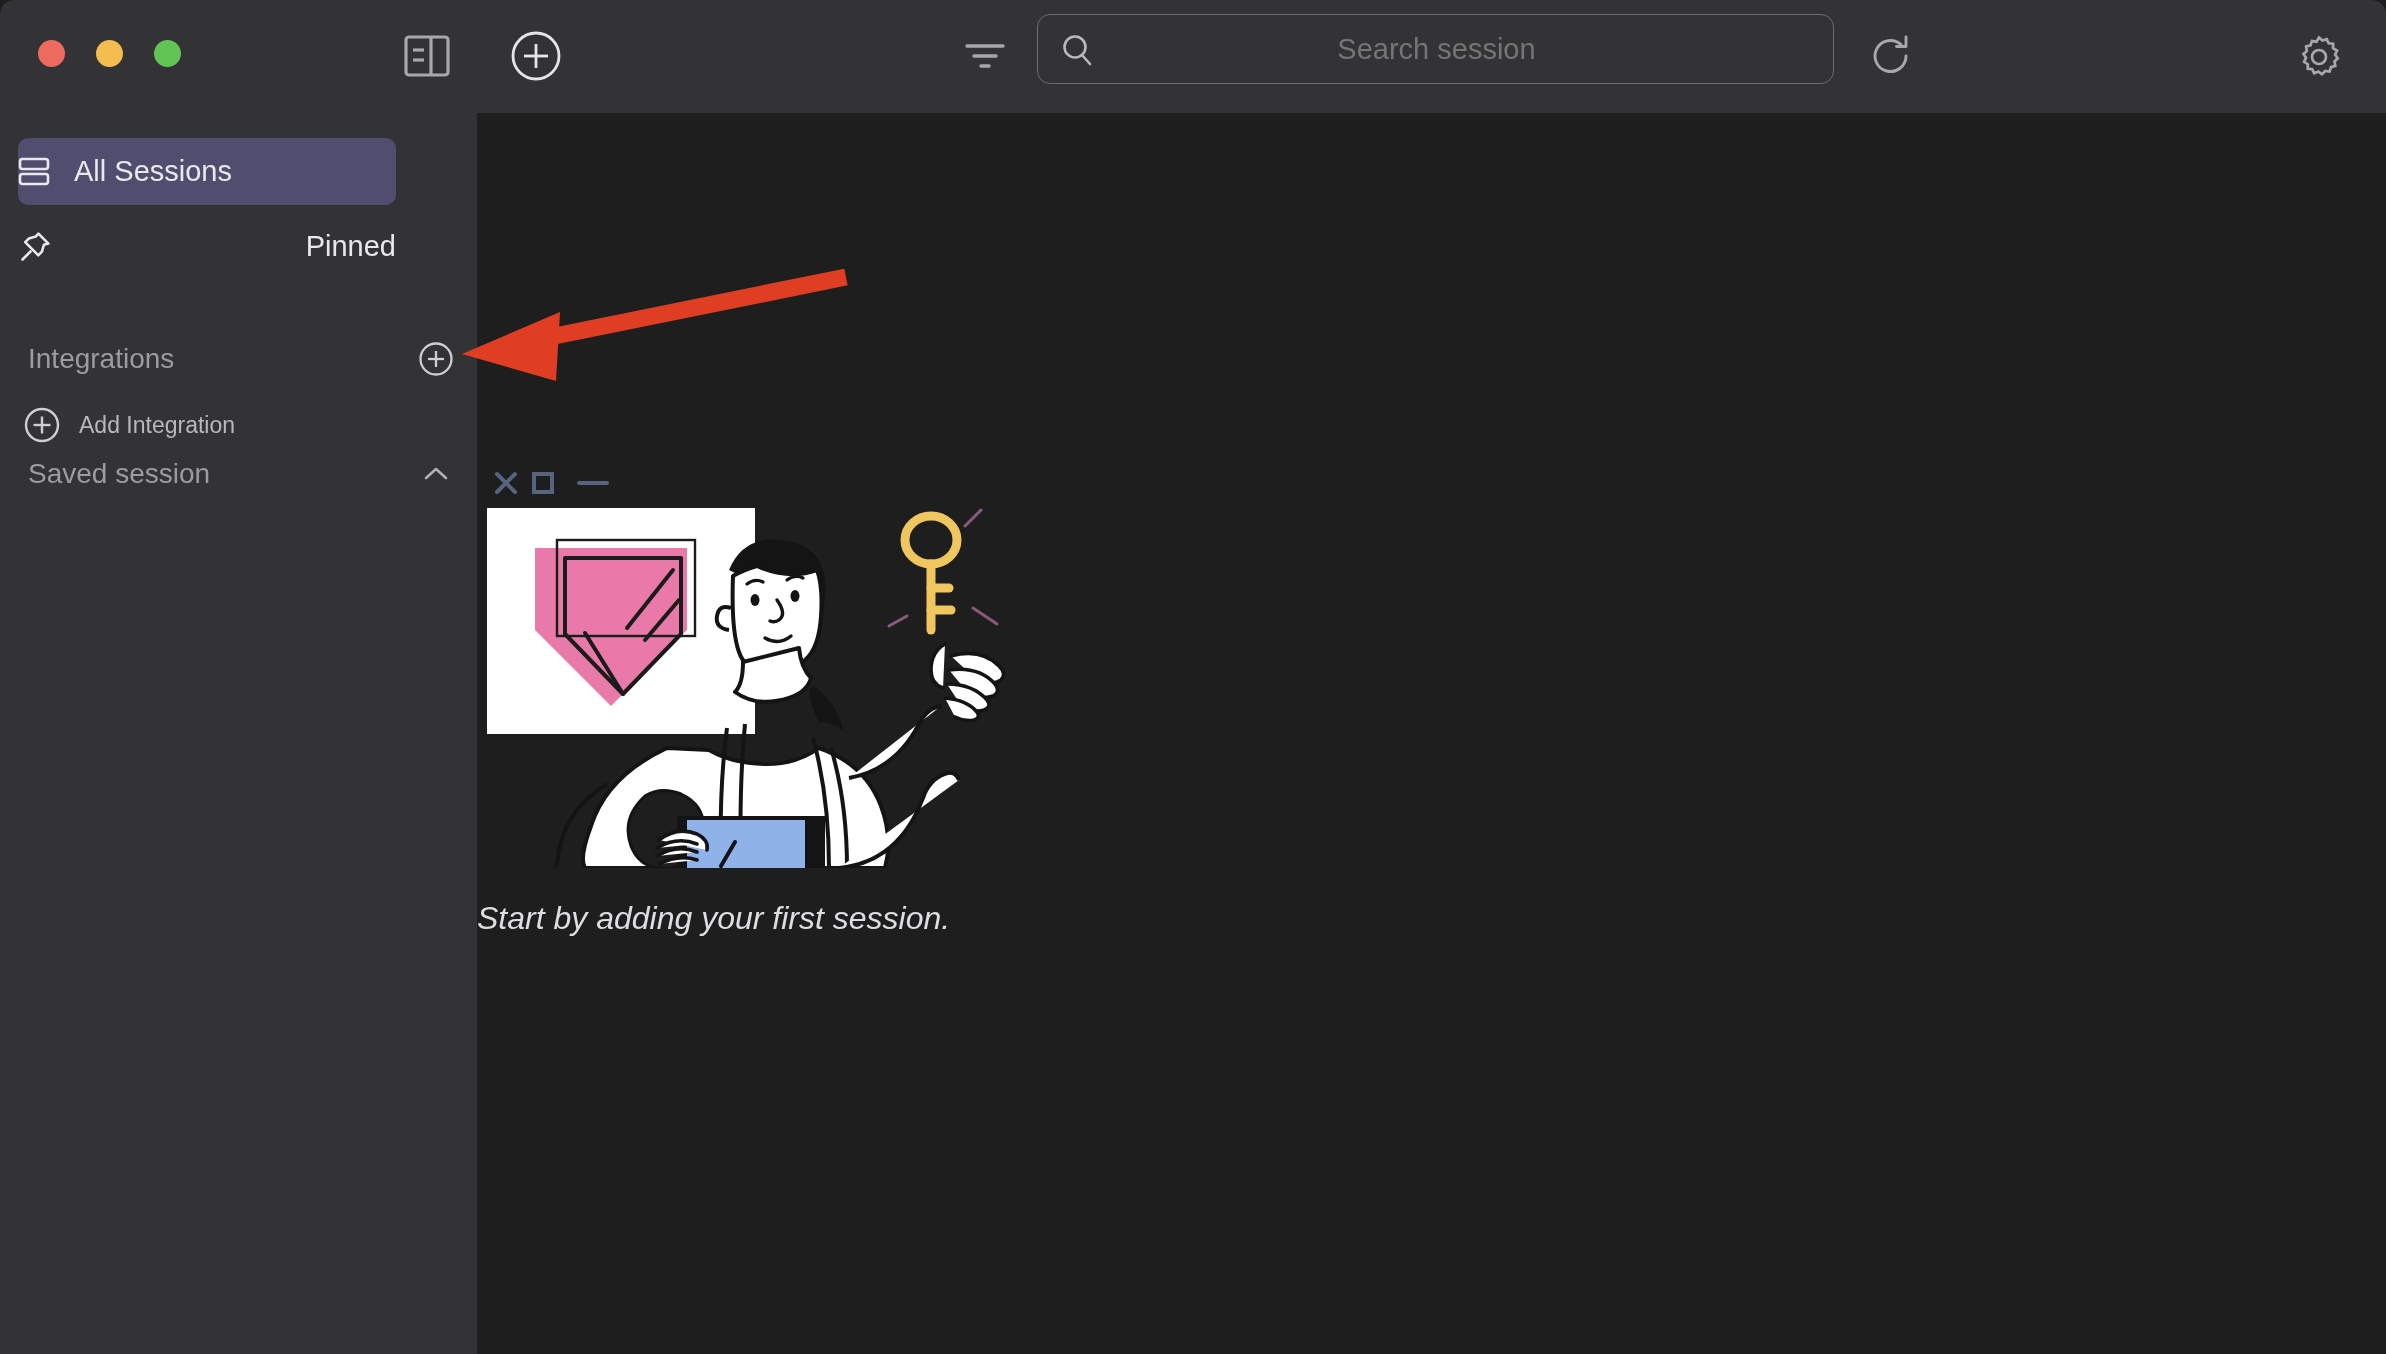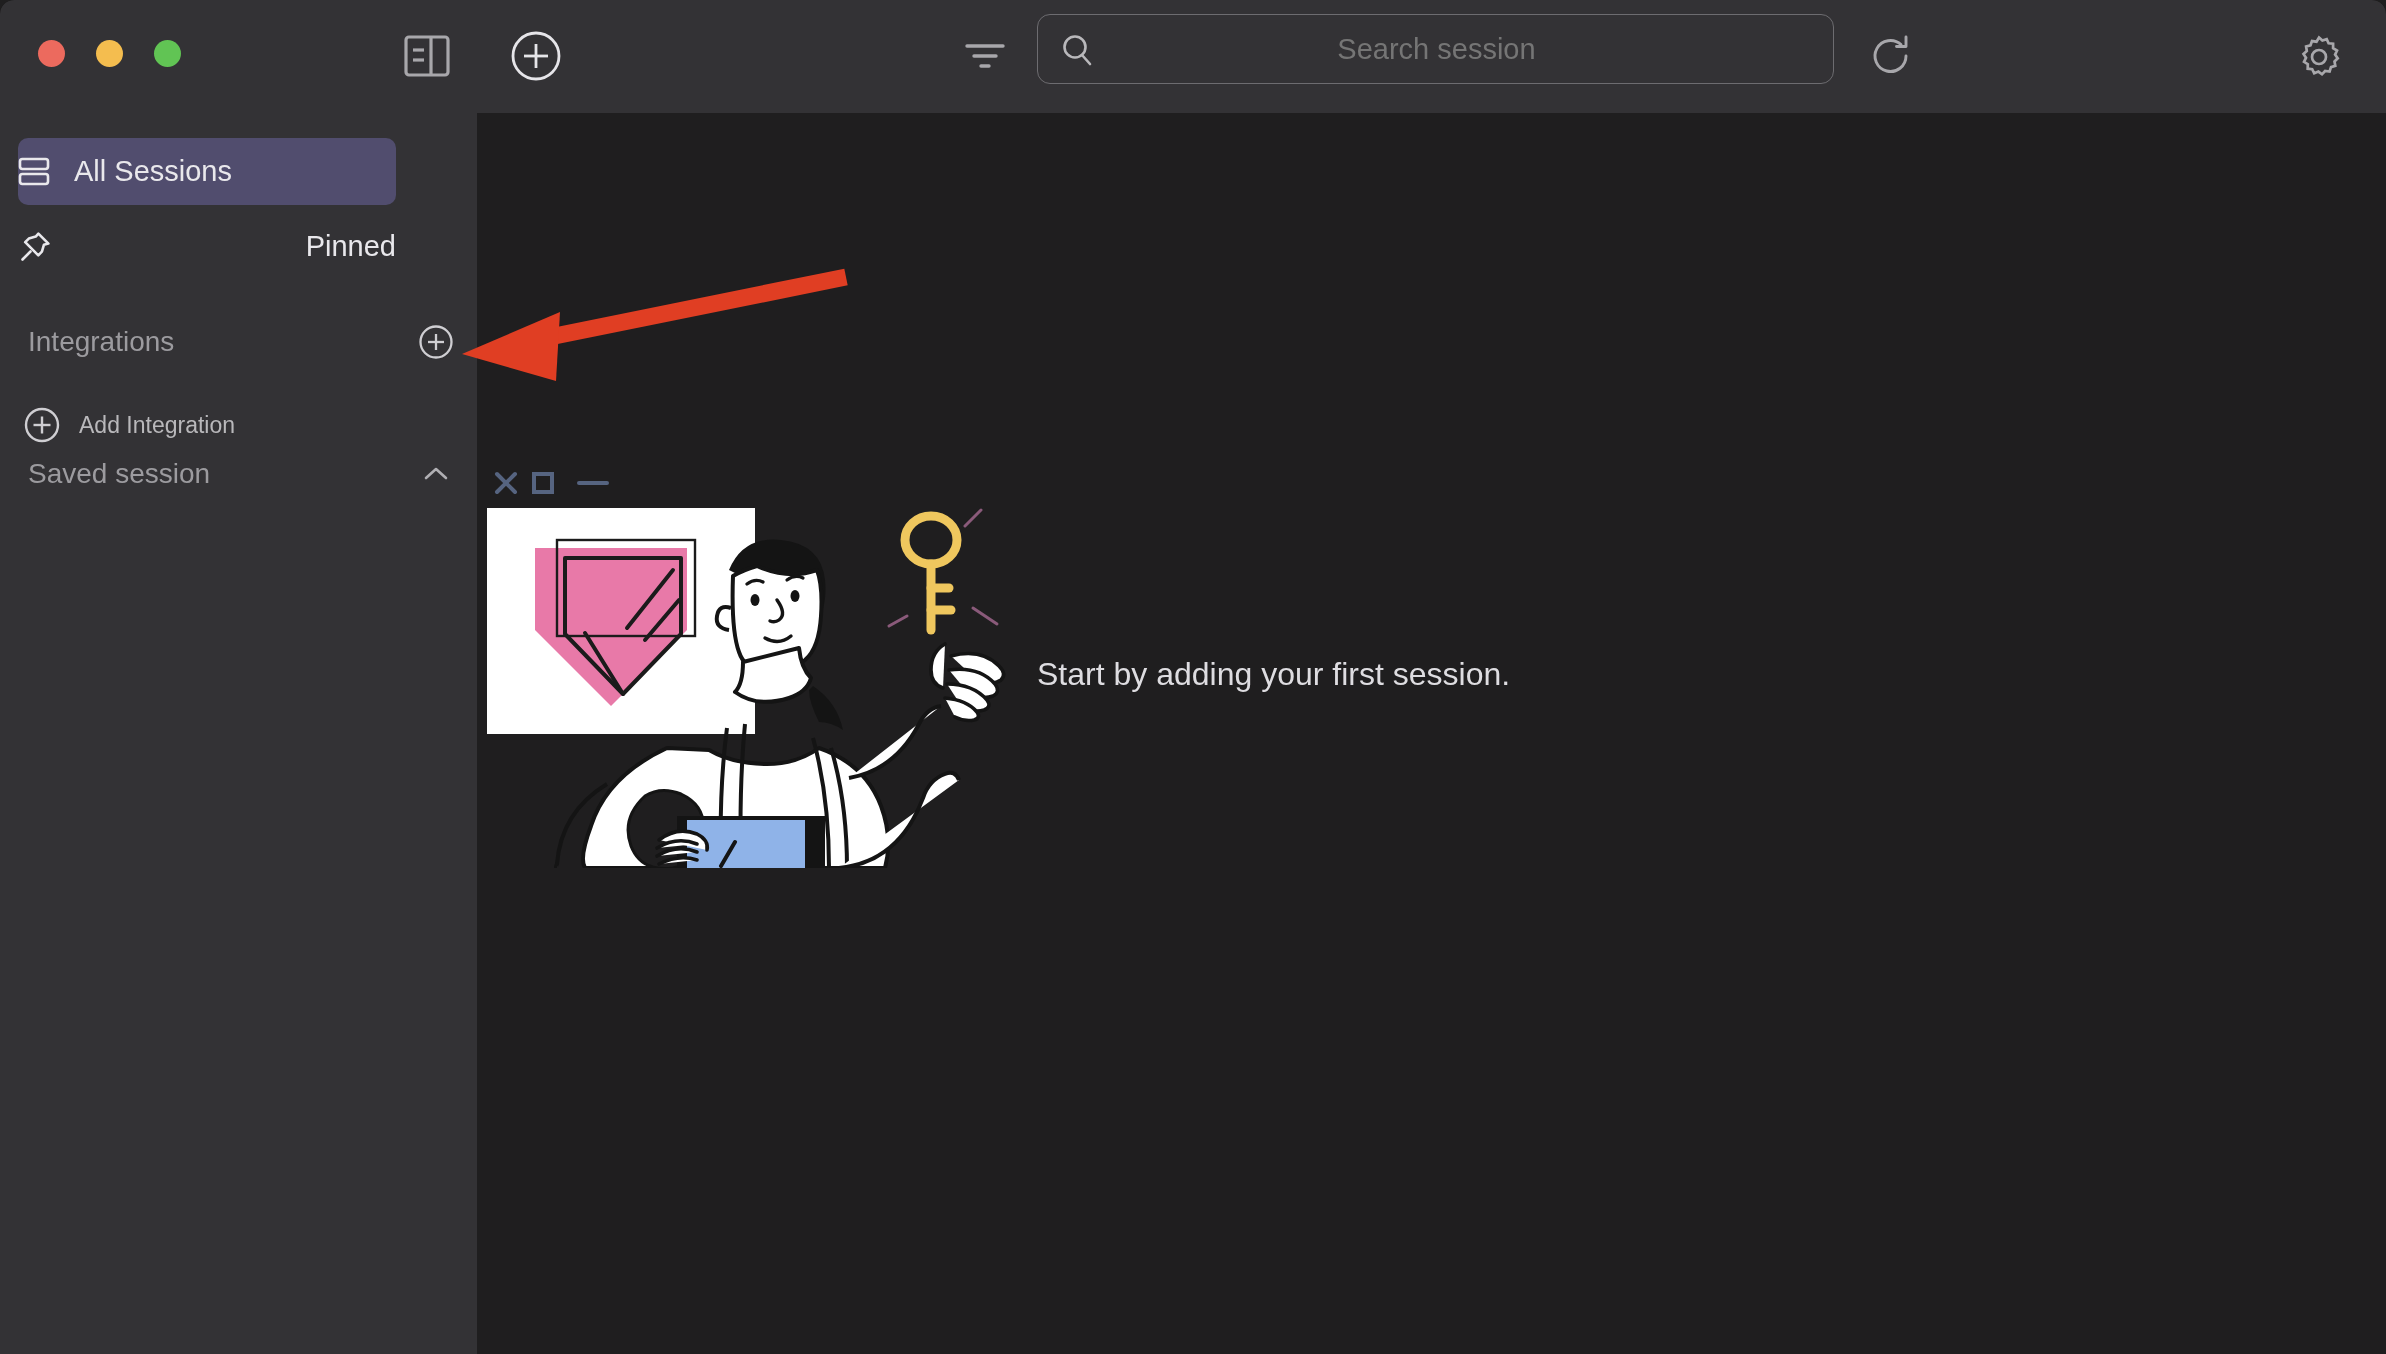--- a/index.html
+++ b/index.html
@@ -80,21 +80,21 @@
   .nav-ico { width:42px; display:flex; align-items:center; justify-content:flex-start; }
   .nav-label { margin-left:14px; }
 
   .section-head {
     position:absolute; left:28px;
     width:430px; height:50px;
     display:flex; align-items:center;
     color:#9c9b9f; font-size:28px;
   }
   .section-head .sh-label { flex:1; }
-  .sec-integrations { top:204px;justify-content:center; }
+  .sec-integrations { top:221px;justify-content:center; }
   .sec-saved { top:336px; }
   .sh-action { display:flex; align-items:center; justify-content:center; width:44px; height:44px; }
 
   .sub-item {
     position:absolute; left:20px; top:283px;
     width:430px; height:58px;
     display:flex; align-items:center;
     color:#b9b8bb; font-size:23px;
     padding-left:3px;
   }
@@ -102,21 +102,21 @@
 
   
   .main {
     position:absolute; left:477px; top:113px;
     width:1909px; height:1241px;
     background:#1f1e1f;
   }
   .empty-state {
     position:absolute; left:0; top:335px;
     width:1909px;
-    display:flex; align-items:center;
+    display:flex; flex-direction:column; font-style:italic;
   }
   .empty-text {
     margin-top:28px;
     color:#dedde1; font-size:32px;
   }
 
   
   .arrow-overlay {
     position:absolute; left:0; top:0;
     width:2386px; height:1354px;

